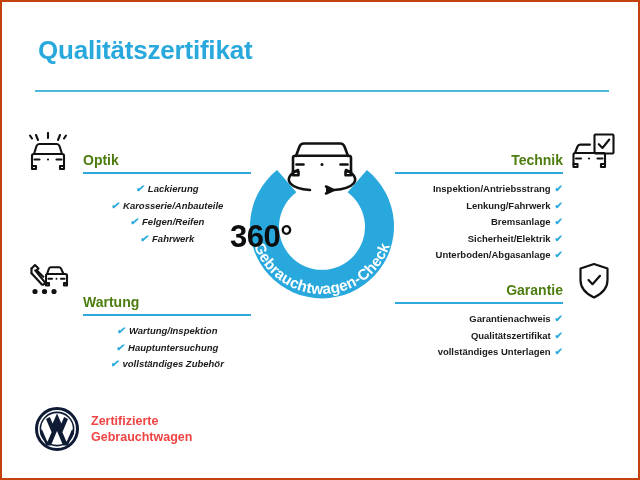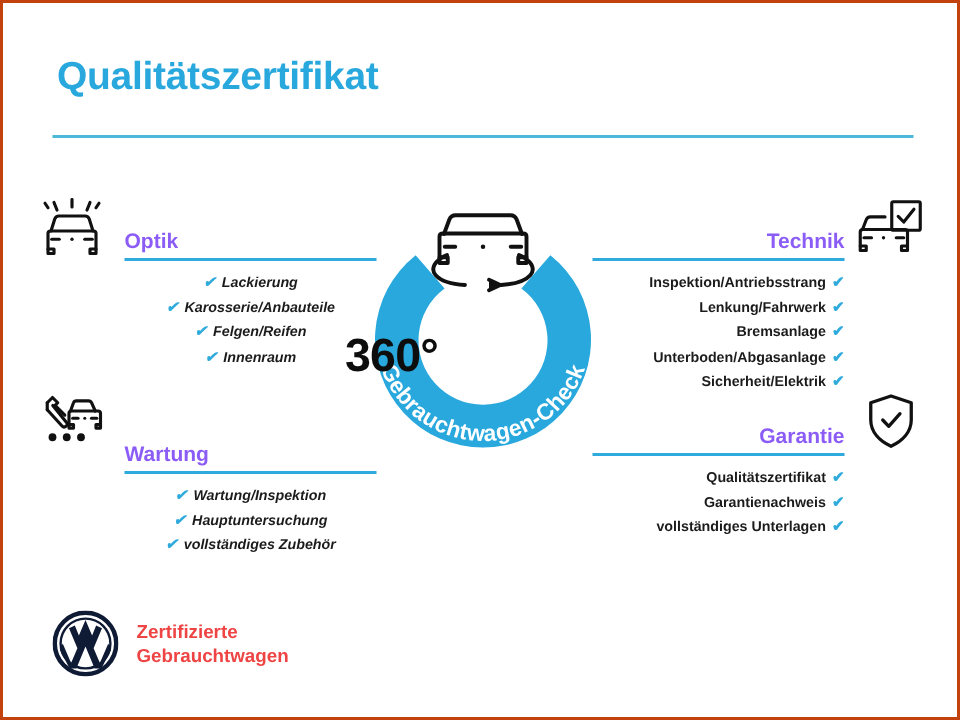--- a/index.html
+++ b/index.html
@@ -45,21 +45,21 @@
 
   .block-head {
     position: relative;
     height: 30px;
   }
   .block-title {
     position: absolute;
     bottom: 6px;
     font-size: 14px;
     font-weight: bold;
-    color: #8b5cf6;
+    color: #4d7c0f;
     white-space: nowrap;
   }
   .block-rule {
     position: absolute;
     bottom: 0;
     height: 2px;
     background: #2eaadc;
   }
 
   
@@ -162,21 +162,21 @@
 
   <div class="block col-left" style="left:81px; top:142px; width:168px;">
     <div class="block-head">
       <div class="block-title">Optik</div>
       <div class="block-rule"></div>
     </div>
     <div class="items">
       <div class="item"><span class="check">✔</span><span>Lackierung</span></div>
       <div class="item"><span class="check">✔</span><span>Karosserie/Anbauteile</span></div>
       <div class="item"><span class="check">✔</span><span>Felgen/Reifen</span></div>
-      <div class="item"><span class="check">✔</span><span>Innenraum</span></div>
+      <div class="item"><span class="check">✔</span><span>Fahrwerk</span></div>
     </div>
   </div>
 
   <div class="sec-icon" style="left:23px; top:259px;">
     <svg viewBox="0 0 46 40" fill="none" stroke="#111" stroke-width="2.1" stroke-linecap="round" stroke-linejoin="round">
       <path d="M6.5 7.5 L10 4 l3.5 3.5 -1.8 1.8 6.5 6.5"></path>
       <path d="M10.2 9.3 L19.5 20.8 c.7 .9 .2 1.9 -.7 2.5 -1 .6 -2 .4 -2.6 -.5 L6.5 12.2"></path>
       <path d="M6.5 7.5 L6.5 12.2"></path>
       <path d="M22 13 L24 7.5 c.3 -.9 1 -1.3 1.9 -1.3 H34 c1 0 1.7 .5 2.1 1.4 L38.5 13"></path>
       <path d="M21 22 V14.5 c0 -1 .7 -1.5 1.7 -1.5 h17.6 c1 0 1.7 .5 1.7 1.5 V22"></path>
@@ -219,40 +219,40 @@
 
   <div class="block col-right" style="left:393px; top:142px; width:168px;">
     <div class="block-head">
       <div class="block-title">Technik</div>
       <div class="block-rule"></div>
     </div>
     <div class="items">
       <div class="item"><span>Inspektion/Antriebsstrang</span><span class="check">✔</span></div>
       <div class="item"><span>Lenkung/Fahrwerk</span><span class="check">✔</span></div>
       <div class="item"><span>Bremsanlage</span><span class="check">✔</span></div>
+      <div class="item"><span>Sicherheit/Elektrik</span><span class="check">✔</span></div>
       <div class="item"><span>Unterboden/Abgasanlage</span><span class="check">✔</span></div>
-      <div class="item"><span>Sicherheit/Elektrik</span><span class="check">✔</span></div>
     </div>
   </div>
 
   <div class="sec-icon" style="left:569px; top:259px;">
     <svg viewBox="0 0 46 40" fill="none" stroke="#111" stroke-width="2.2" stroke-linecap="round" stroke-linejoin="round">
       <path d="M23 3 L36.5 7.5 V19 C36.5 27 30.5 33 23 36.5 C15.5 33 9.5 27 9.5 19 V7.5 Z"></path>
       <path d="M17.5 19 L21.5 23.2 L29 14.8"></path>
     </svg>
   </div>
 
   <div class="block col-right" style="left:393px; top:272px; width:168px;">
     <div class="block-head">
       <div class="block-title">Garantie</div>
       <div class="block-rule"></div>
     </div>
     <div class="items">
+      <div class="item"><span>Garantienachweis</span><span class="check">✔</span></div>
       <div class="item"><span>Qualitätszertifikat</span><span class="check">✔</span></div>
-      <div class="item"><span>Garantienachweis</span><span class="check">✔</span></div>
       <div class="item"><span>vollständiges Unterlagen</span><span class="check">✔</span></div>
     </div>
   </div>
 
   <div id="badge">
     <svg viewBox="0 0 184 190">
       <defs>
         <path id="arcpath" d="M 20 98 A 72 72 0 1 0 164 98" fill="none"></path>
       </defs>
 

